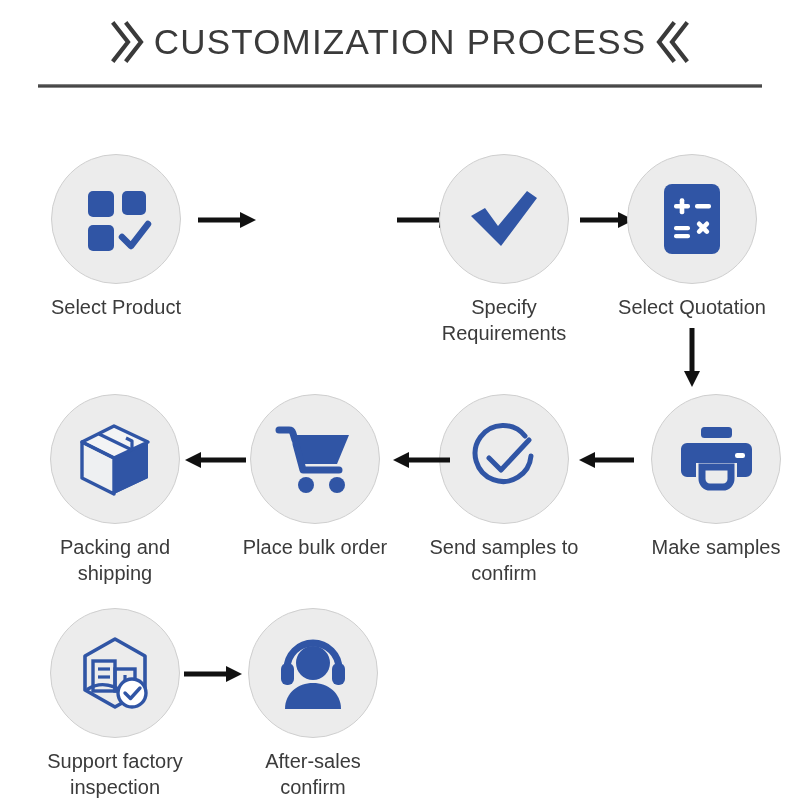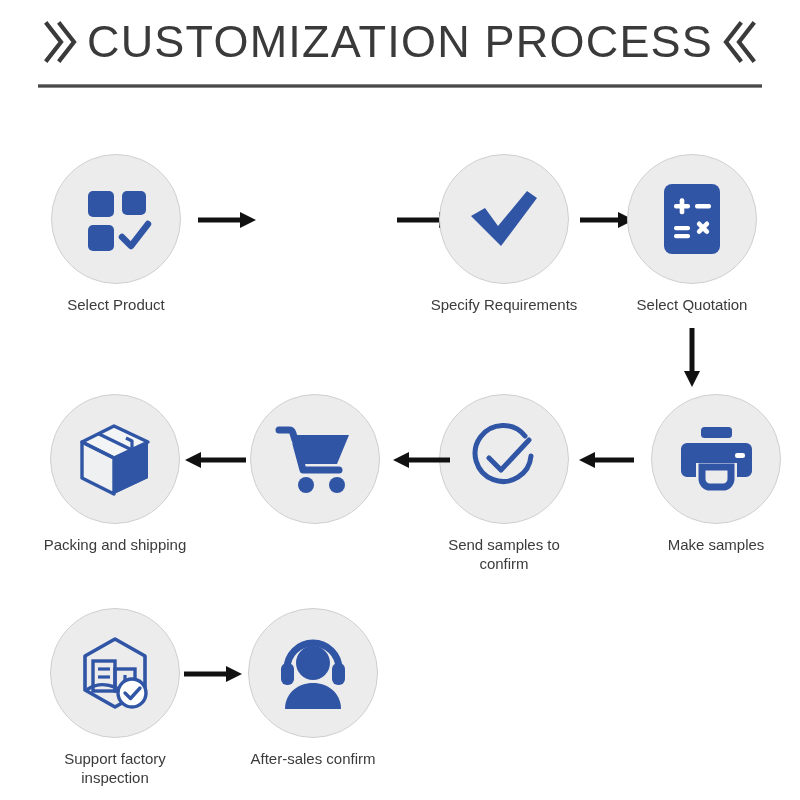--- a/index.html
+++ b/index.html
@@ -30,21 +30,21 @@
 
   .chev {
     display: inline-block;
     line-height: 1;
     color: #3a3a3a;
   }
   .chev svg { display: block; }
 
   .title-text {
     font-family: "Liberation Sans", sans-serif;
-    font-size: 45px;
+    font-size: 35px;
     letter-spacing: 1.2px;
     color: #3a3a3a;
     font-weight: 400;
     white-space: nowrap;
   }
 
   .divider {
     margin: 14px auto 0 auto;
     width: 724px;
     height: 4px;
@@ -73,21 +73,21 @@
     border: 1px solid #cfcfcf;
     display: flex;
     align-items: center;
     justify-content: center;
   }
 
   .circle svg { display: block; }
 
   .node-label {
     margin-top: 11px;
-    font-size: 15px;
+    font-size: 20px;
     color: #3b3b3b;
     line-height: 1.28;
     font-family: "Liberation Sans", sans-serif;
     white-space: pre-line;
   }
 
   
   .arrow {
     position: absolute;
   }
@@ -238,20 +238,21 @@
       <span>
         <svg width="80" height="74" viewBox="0 0 80 74">
           <path d="M4 8 h10 a4 4 0 0 1 3.8 2.8 L20 18" fill="none" stroke="#3055A5" stroke-width="7" stroke-linecap="round" stroke-linejoin="round"></path>
           <path d="M18 13 L74 13 L62 42 L28 42 Z" fill="#3055A5"></path>
           <path d="M21 22 L28 48 h36" fill="none" stroke="#3055A5" stroke-width="7" stroke-linecap="round" stroke-linejoin="round"></path>
           <circle cx="31" cy="63" r="8" fill="#3055A5"></circle>
           <circle cx="62" cy="63" r="8" fill="#3055A5"></circle>
         </svg>
       </span>
     </div>
+    <div class="node-label">Place bulk order</div>
   </div>
 
   <div class="arrow" style="left:182px; top:362px;">
     <svg width="66" height="20" viewBox="0 0 66 20">
       <line x1="64" y1="10" x2="18" y2="10" stroke="#111111" stroke-width="5"></line>
       <path d="M19 2 L3 10 L19 18 Z" fill="#111111"></path>
     </svg>
   </div>
 
   <div class="node" style="left:35px; top:306px;">

